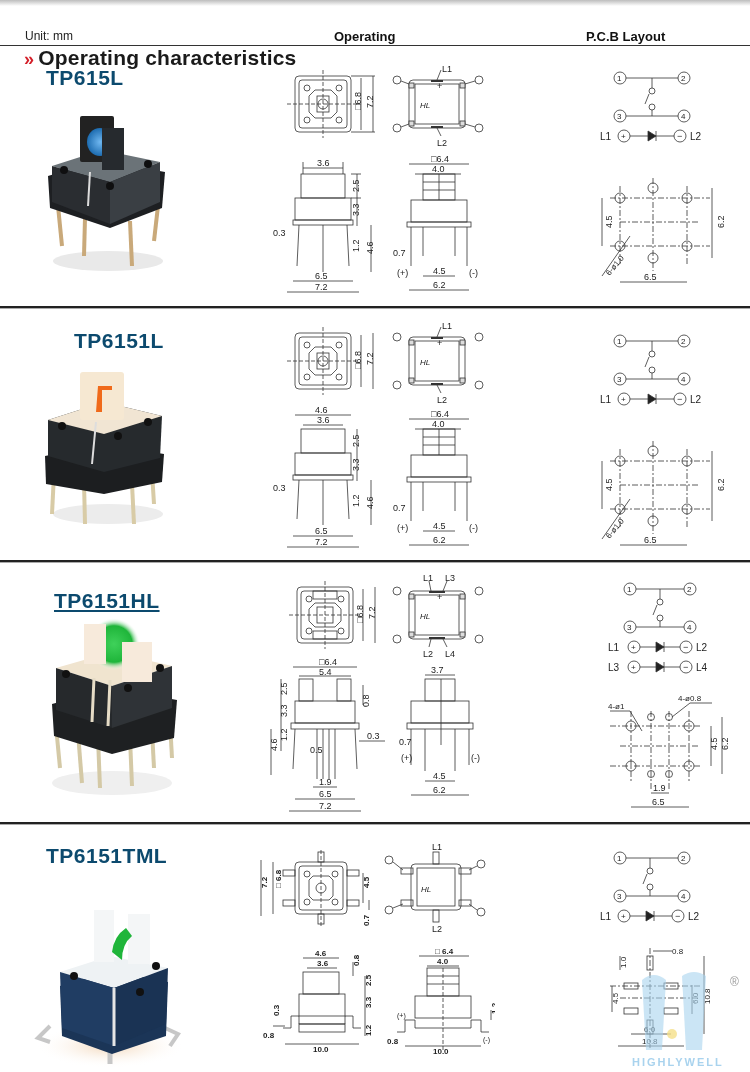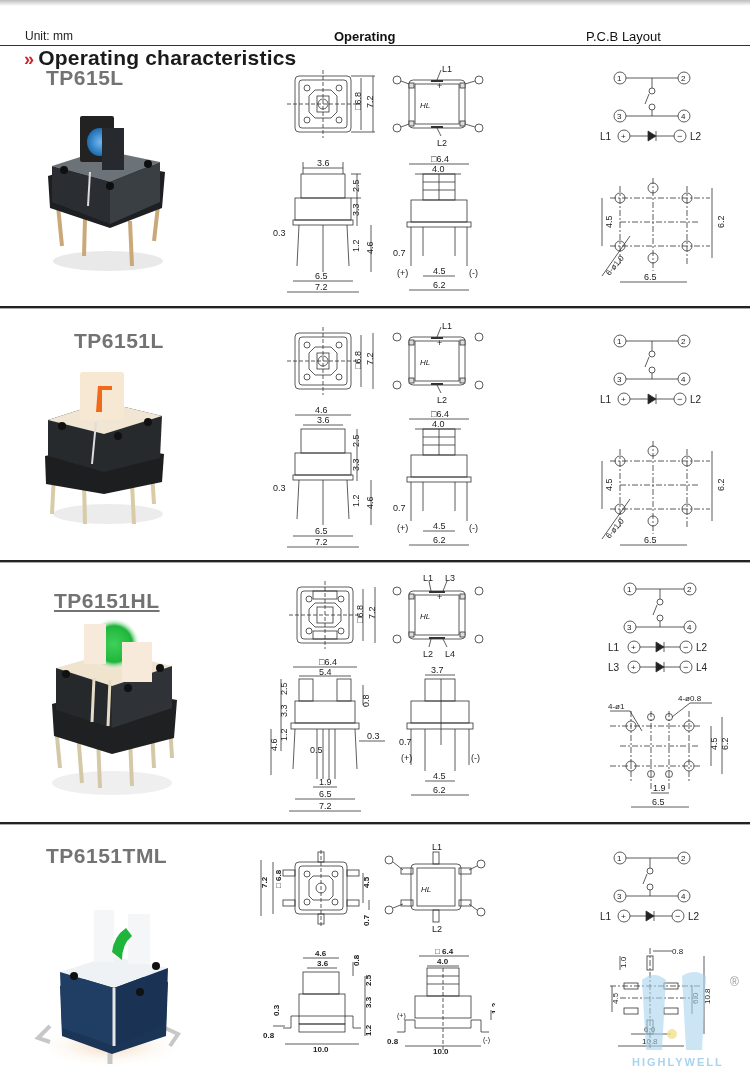--- a/index.html
+++ b/index.html
@@ -5,25 +5,25 @@
   * { box-sizing: border-box; margin: 0; padding: 0; }
   html, body { width: 750px; height: 1072px; background: #ffffff; overflow: hidden; }
   body { font-family: "Liberation Sans", sans-serif; color: #111; position: relative; }
   .topshadow { position: absolute; left: 0; top: 0; width: 750px; height: 6px;
     background: linear-gradient(#bdbdbd, #ffffff); }
   .title { position: absolute; left: 24px; top: 2px; font-size: 21px; font-weight: bold; color: #1a1a1a; letter-spacing: 0.2px; margin-top: 44px; }
   .title .chev { color: #d4202a; font-size: 18px; margin-right: 4px; }
   .hdr-row { position: absolute; top: 29px; left: 0; width: 722px; height: 16px; font-size: 13px; }
   .hdr-unit { position: absolute; left: 25px; top: 0; font-size: 12px; color: #222; }
   .hdr-dim { position: absolute; left: 334px; top: 0; font-weight: bold; }
-  .hdr-pcb { position: absolute; left: 586px; top: 0; font-weight: normal; }
+  .hdr-pcb { position: absolute; left: 586px; top: 0; font-weight: bold; }
   .hdr-line { position: absolute; left: 0; top: 45px; width: 750px; height: 1px; background: #333; }
   .divider { position: absolute; left: 0; width: 750px; height: 3px; border-top: 2px solid #222; border-bottom: 1px solid #aaa; }
   .section { position: absolute; left: 0; width: 750px; }
-  .model { position: absolute; font-size: 21px; font-weight: bold; color: #737373; letter-spacing: 0.5px; }
+  .model { position: absolute; font-size: 21px; font-weight: bold; color: #0c4a6e; letter-spacing: 0.5px; }
   svg text { font-family: "Liberation Sans", sans-serif; }
   .watermark { position: absolute; right: 8px; top: 970px; width: 110px; height: 100px; }
 </style>
 </head>
 <body>
 
 <div class="topshadow"></div>
 <div class="title"><span class="chev">»</span><span>Operating characteristics</span></div>
 <div class="hdr-row">
   <span class="hdr-unit">Unit: mm</span>

